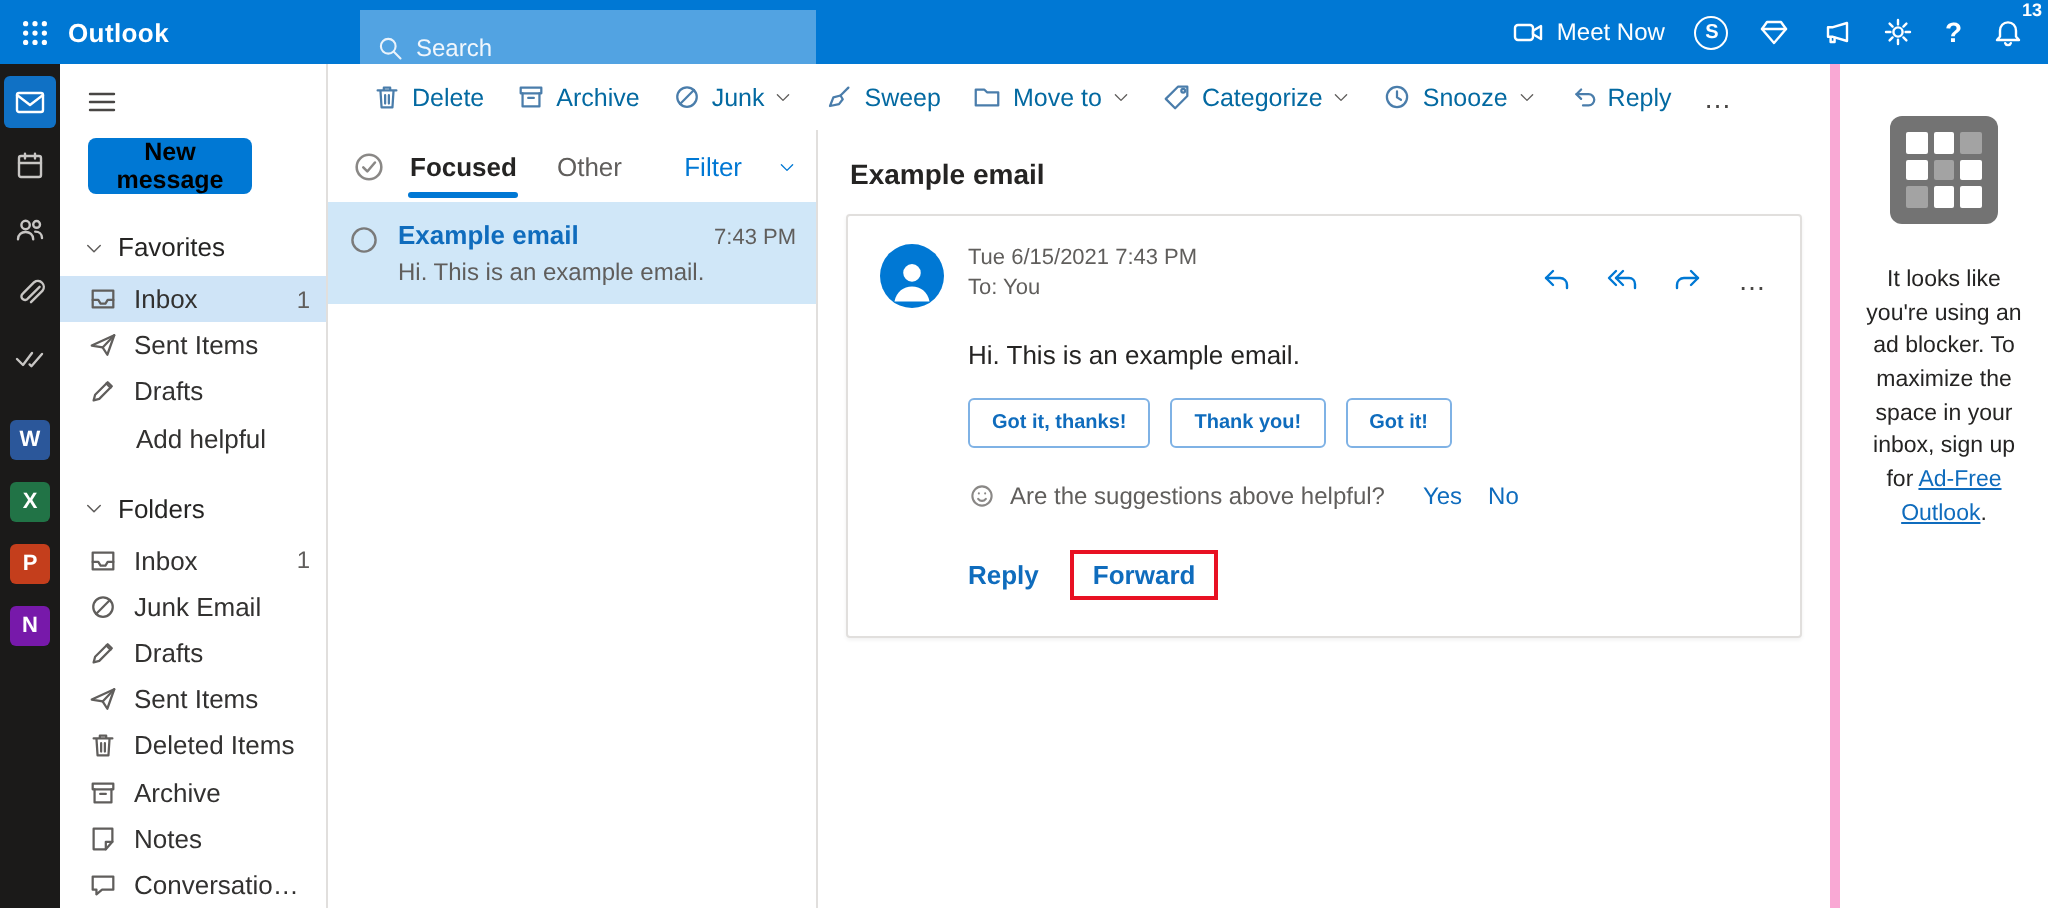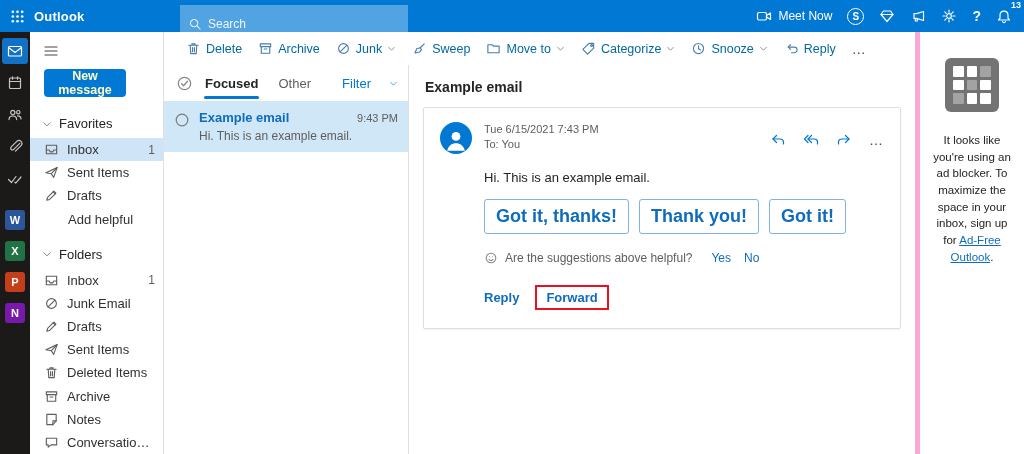--- a/index.html
+++ b/index.html
@@ -36,21 +36,21 @@
   .rail-item { width:26px; height:26px; margin-bottom:6px; border-radius:3px; display:flex; align-items:center;
                justify-content:center; color:#c8c6c4; cursor:pointer; }
   .rail-item.selected { background:#1071c5; color:#fff; }
   .rail-apps { margin-top:12px; display:flex; flex-direction:column; gap:11px; align-items:center; }
   .rail-app { width:20px; height:20px; border-radius:3px; color:#fff; font-size:11px; font-weight:700;
               display:flex; align-items:center; justify-content:center; cursor:pointer; }
 
   
   .sidebar { width:133px; background:#fff; display:flex; flex-direction:column; overflow:hidden; }
   .hamburger { padding:11px 0 4px 13px; color:#484644; cursor:pointer; }
-  .new-msg { margin:6px 0 10px 14px; height:28px; width:82px; background:#0078d4; color:#fef9c3; border:none;
+  .new-msg { margin:6px 0 10px 14px; height:28px; width:82px; background:#0078d4; color:#000000; border:none;
              border-radius:4px; font-size:12.5px; font-weight:600; font-family:inherit; cursor:pointer; }
   .side-header { display:flex; align-items:center; gap:7px; padding:9px 6px 7px 12px; color:#252423; cursor:pointer; }
   .side-header .chev { color:#605e5c; }
   .side-item { display:flex; align-items:center; gap:8px; height:27px; padding:0 8px 0 14px; color:#323130;
                cursor:pointer; white-space:nowrap; }
   .side-item svg { color:#605e5c; flex:none; }
   .side-item .lbl { overflow:hidden; text-overflow:ellipsis; }
   .side-item .cnt { margin-left:auto; color:#605e5c; font-size:12px; }
   .side-item.selected { background:#cfe4f7; }
   .side-item.add-fav { padding-left:38px; color:#323130; }
@@ -90,21 +90,21 @@
   .msg-head { display:flex; }
   .avatar { width:32px; height:32px; border-radius:50%; background:#0078d4; display:flex; align-items:flex-end;
             justify-content:center; overflow:hidden; margin-right:12px; flex:none; cursor:pointer; }
   .sender-block { font-size:11px; color:#605e5c; line-height:1.4; }
   .sender-name { font-size:13px; font-weight:600; color:#0f6cbd; cursor:pointer; }
   .msg-actions { margin-left:auto; display:flex; align-items:center; gap:17px; color:#0078d4; padding-top:3px; }
   .msg-actions .act { cursor:pointer; }
   .msg-actions .more { font-size:14px; letter-spacing:1px; color:#484644; cursor:pointer; line-height:10px; }
   .msg-body { margin:16px 0 0 44px; font-size:13px; color:#252423; }
   .suggestions { margin:14px 0 0 44px; display:flex; gap:10px; }
-  .sugg-btn { border:1px solid #7fb2e5; background:#fff; color:#0f6cbd; font-size:18px; font-weight:600;
+  .sugg-btn { border:1px solid #7fb2e5; background:#fff; color:#0f6cbd; font-size:10px; font-weight:600;
               padding:6px 11px; border-radius:3px; font-family:inherit; cursor:pointer; }
   .feedback { margin:17px 0 0 44px; display:flex; align-items:center; gap:7px; font-size:12px; color:#605e5c; }
   .feedback svg { color:#8a8886; }
   .fb-link { color:#0f6cbd; cursor:pointer; }
   .fb-yes { margin-left:12px; }
   .fb-no { margin-left:6px; }
   .respond-row { margin:20px 0 2px 44px; display:flex; align-items:center; gap:16px; font-size:13px; font-weight:700; color:#0f6cbd; }
   .respond-link { cursor:pointer; }
   .forward-box { border:2px solid #e81123; padding:3px 9px; }
 
@@ -433,21 +433,21 @@
 
         <div class="mail-item">
           <span class="radio">
             <svg class="ic" width="16" height="16" viewBox="0 0 16 16">
               <circle cx="8" cy="8" r="5.8"></circle>
             </svg>
           </span>
           <div class="mail-item-main">
             <div class="mail-row1">
               <span class="mail-subject">Example email</span>
-              <span class="mail-time">9:43 PM</span>
+              <span class="mail-time">7:43 PM</span>
             </div>
             <div class="mail-preview">Hi. This is an example email.</div>
           </div>
         </div>
       </section>
 
       <section class="reading">
         <div class="reading-title">Example email</div>
 
         <div class="msg-card">

